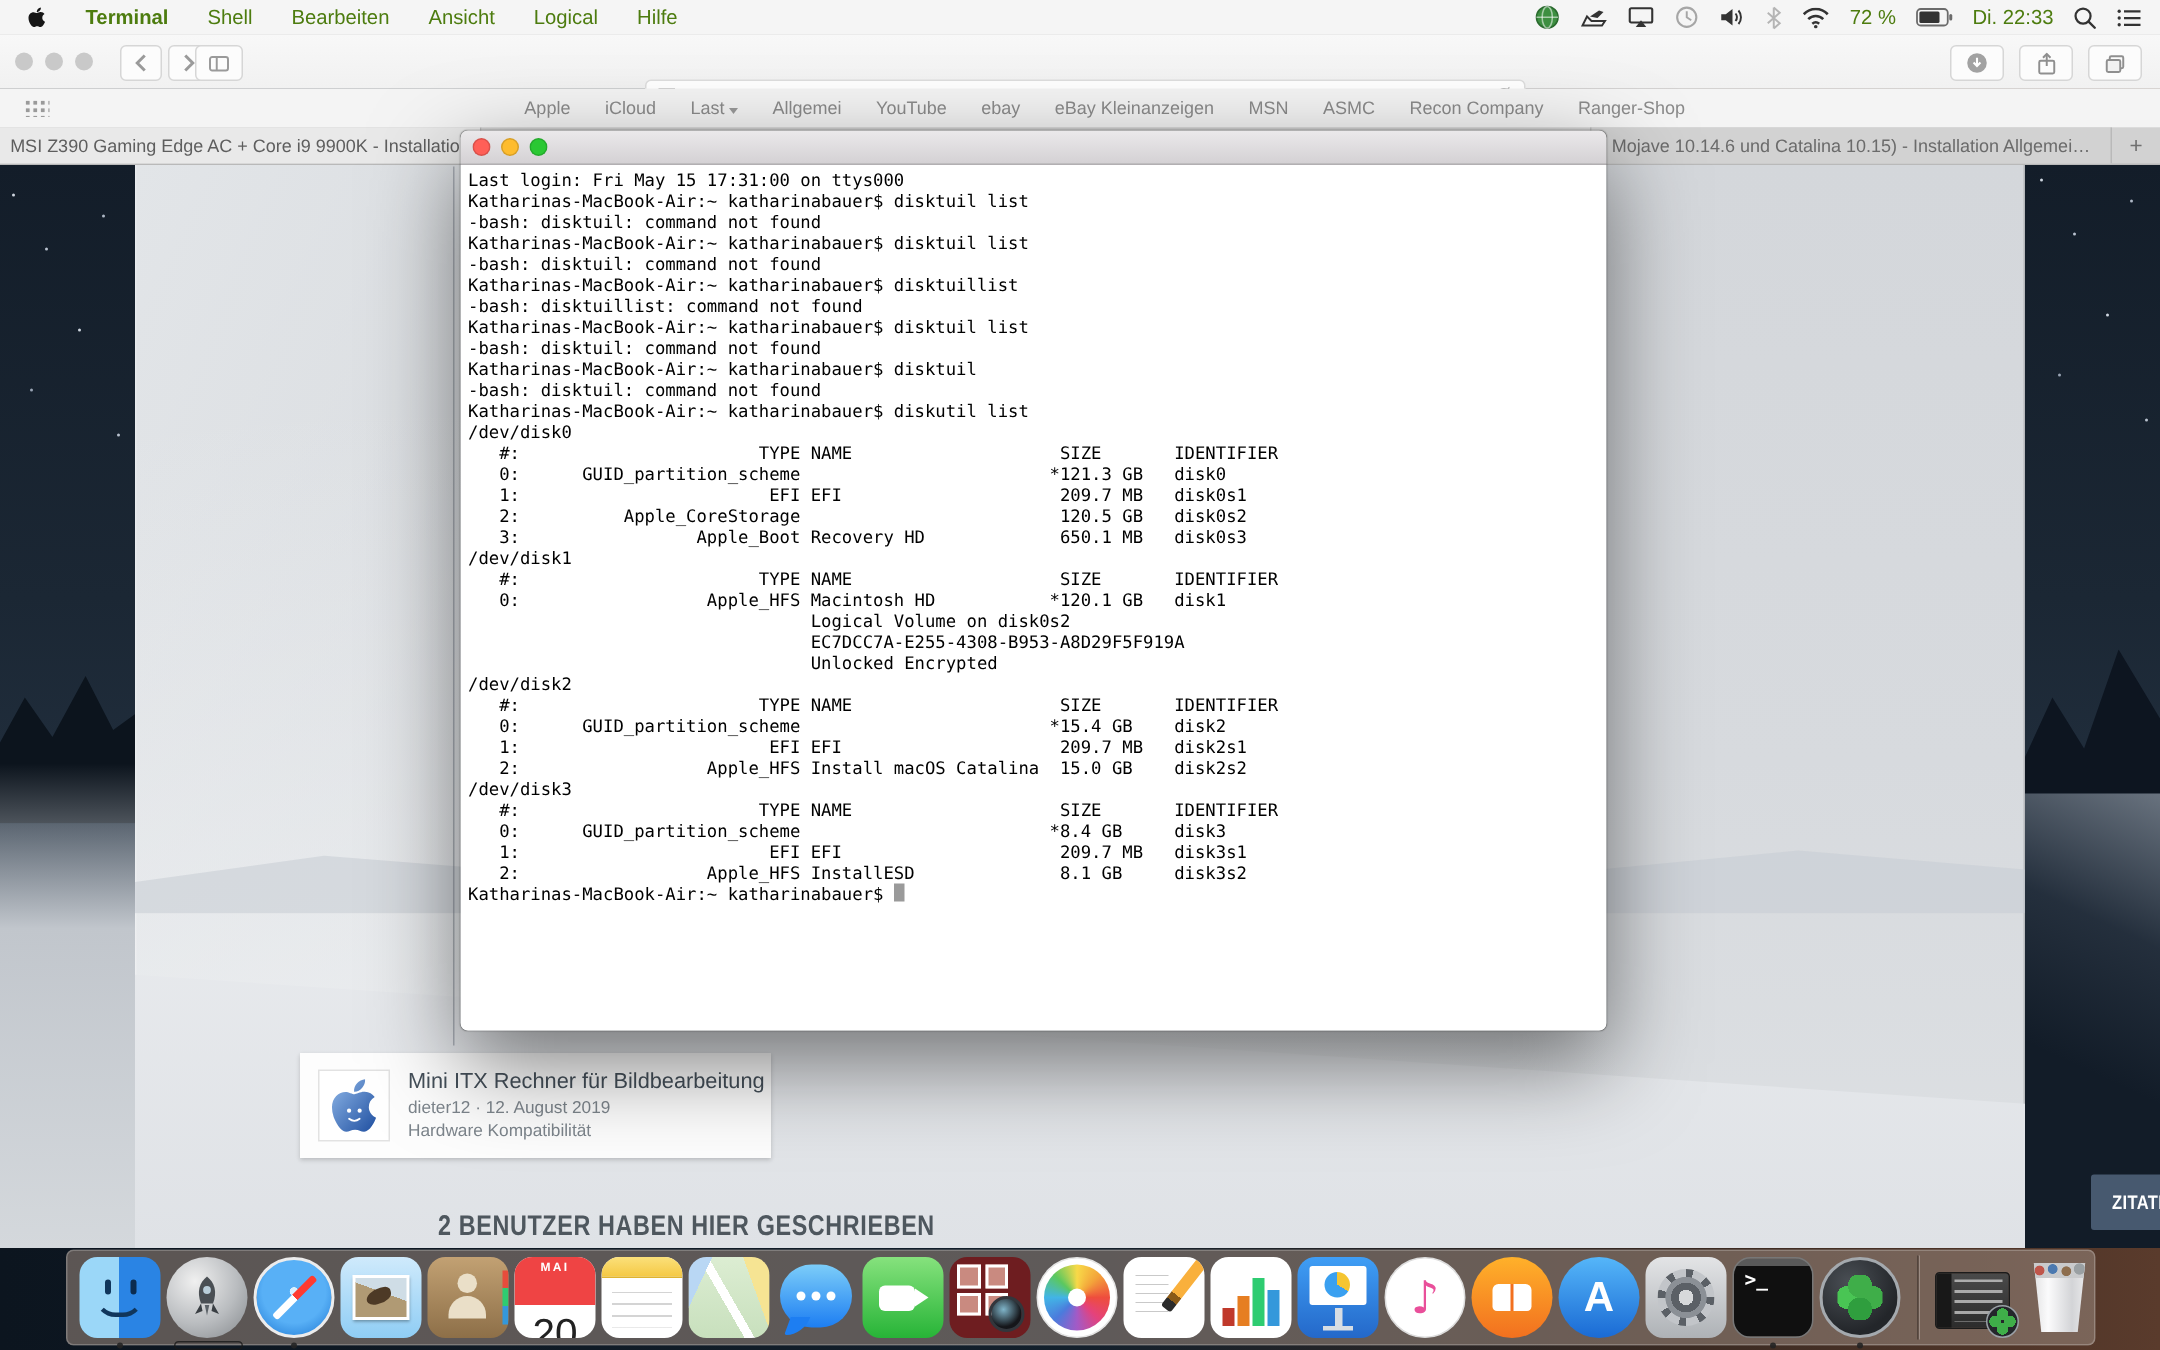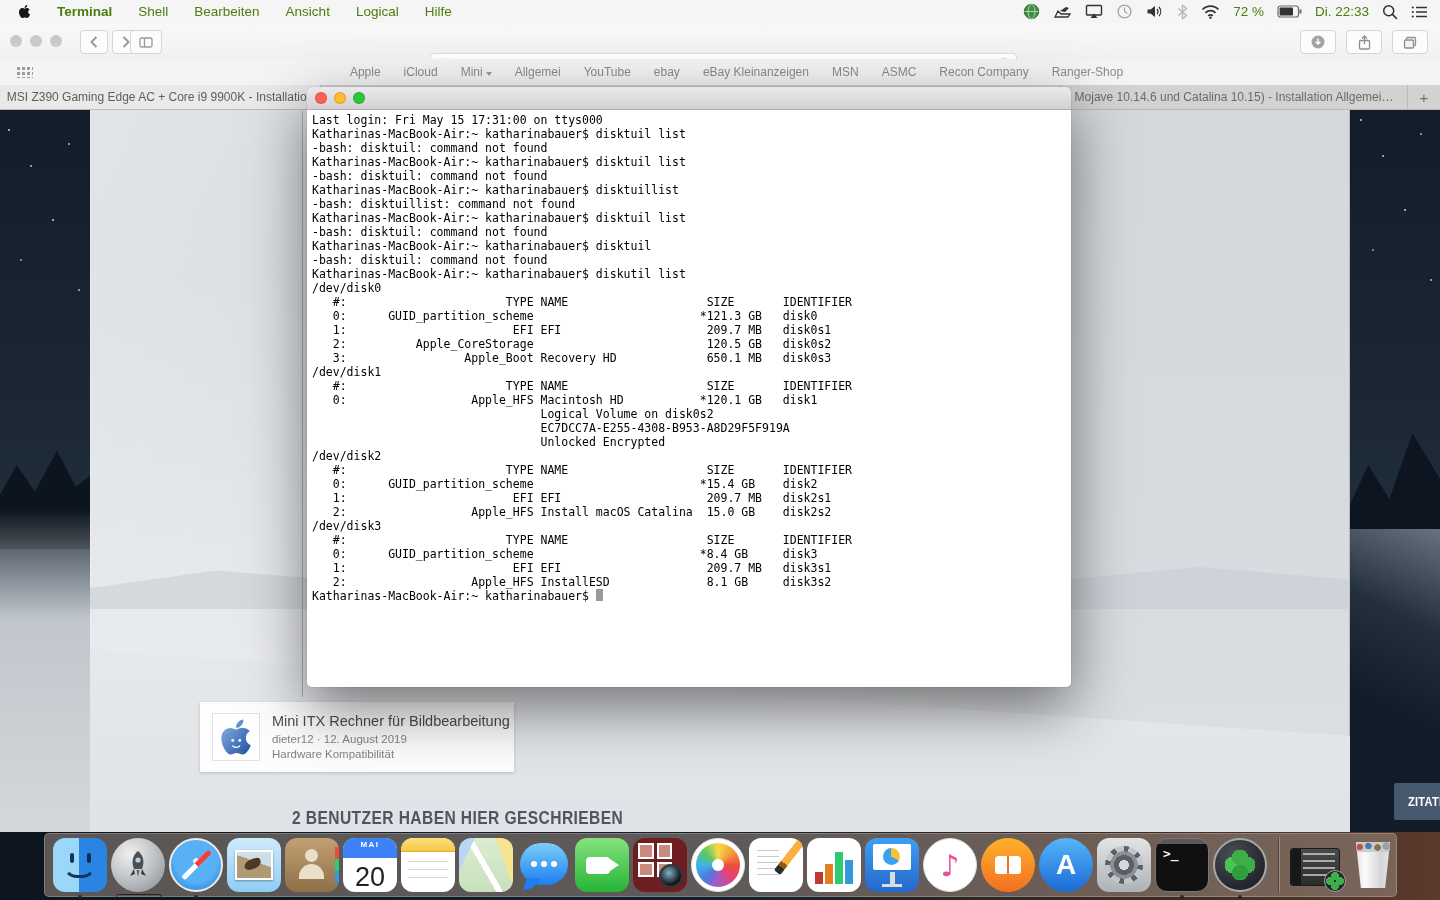--- a/index.html
+++ b/index.html
@@ -129,21 +129,21 @@
                  border-radius:70% 30% 60% 40%;transform:rotate(-15deg)}
   
   .ic-cont{background:linear-gradient(180deg,#c2a173,#8d6f48)}
   .ic-cont:before{content:"";position:absolute;left:20px;top:11px;width:13px;height:13px;border-radius:50%;background:#ead e}
   .ic-cont:before{background:#eadfc8}
   .ic-cont:after{content:"";position:absolute;left:14px;top:26px;width:25px;height:15px;border-radius:13px 13px 0 0;background:#eadfc8}
   .ic-cont .tabs{position:absolute;right:0;top:9px;width:4px;height:36px;
                  background:linear-gradient(180deg,#e74c3c 0 33%,#2ecc71 33% 66%,#3498db 66%)}
   
   .ic-cal{background:#fff;text-align:center}
-  .cal-m{height:20px;background:#3b82f6;color:#fff;font-size:8px;font-weight:700;line-height:14px;letter-spacing:1.5px}
+  .cal-m{height:32px;background:#ef4444;color:#fff;font-size:8px;font-weight:700;line-height:14px;letter-spacing:1.5px}
   .cal-d{font-size:27px;font-weight:300;line-height:38px;color:#222}
   
   .ic-notes{background:#fff}
   .ic-notes:before{content:"";display:block;height:13px;background:linear-gradient(180deg,#fbe07a,#f5c945);border-bottom:1px solid #dfb32f}
   .ic-notes:after{content:"";display:block;margin:9px 7px 0;height:24px;
                   background:repeating-linear-gradient(180deg,#d4d4d4 0 1px,transparent 1px 8px)}
   
   .ic-maps{background:linear-gradient(115deg,#b9d7f4 0 20%,rgba(0,0,0,0) 20%),
                       linear-gradient(250deg,#f6e493 0 24%,rgba(0,0,0,0) 24%),
                       linear-gradient(60deg,rgba(0,0,0,0) 44%,#fff 44% 52%,rgba(0,0,0,0) 52%),
@@ -402,21 +402,21 @@
         </svg>
     </span>
   </div>
 </div>
 
 <div id="sf-bm" class="abs">
   <span class="grid"></span>
   <span class="links">
     <span>Apple</span>
     <span>iCloud</span>
-    <span><span>Mini</span><span class="chev"></span></span>
+    <span><span>Last</span><span class="chev"></span></span>
     <span>Allgemei</span>
     <span>YouTube</span>
     <span>ebay</span>
     <span>eBay Kleinanzeigen</span>
     <span>MSN</span>
     <span>ASMC</span>
     <span>Recon Company</span>
     <span>Ranger-Shop</span>
   </span>
 </div>

